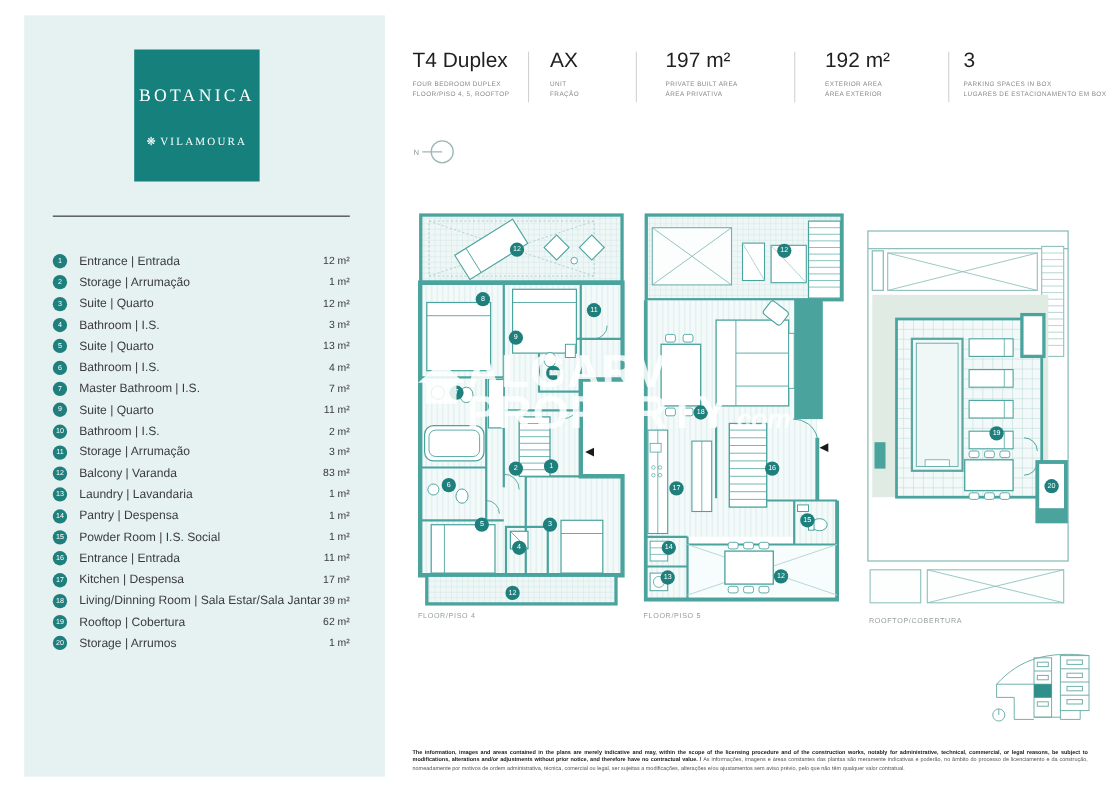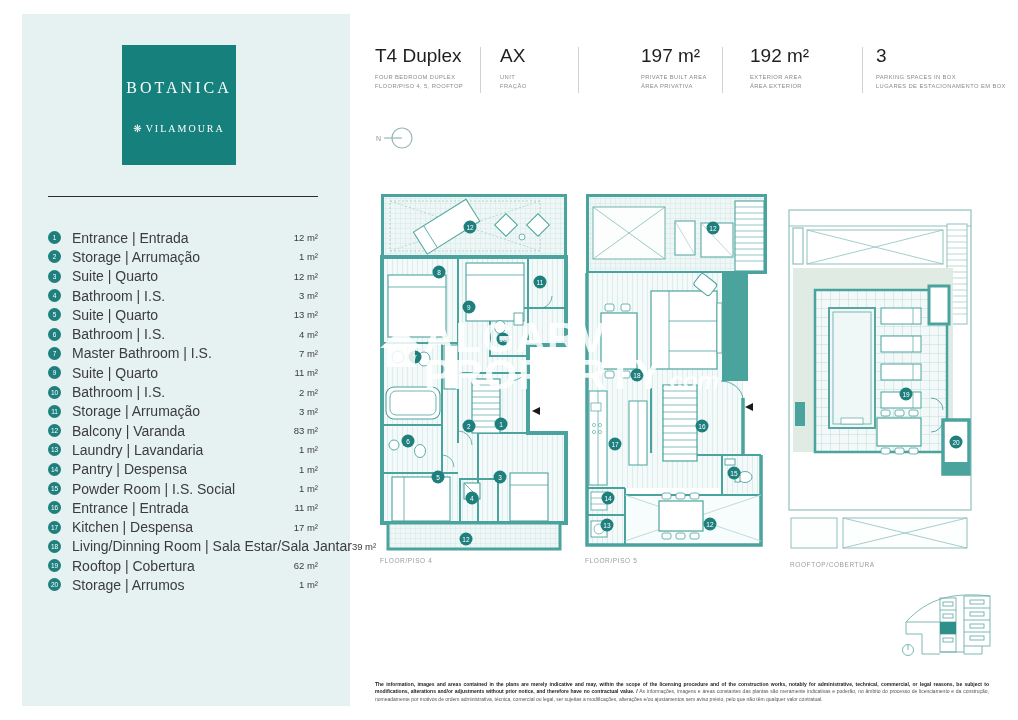--- a/index.html
+++ b/index.html
@@ -12,21 +12,21 @@
           display:flex; flex-direction:column; align-items:center; justify-content:center; }
   .brand-name { color:#fff; font-family:"Liberation Serif", serif; font-size:16px; letter-spacing:3px; margin-top:3px; }
   .brand-loc  { color:#fff; font-family:"Liberation Serif", serif; font-size:10px; letter-spacing:2px; margin-top:26px; }
   .brand-loc .fl { font-size:10px; margin-right:2px; }
   .rule { position:absolute; left:26px; top:182px; width:270px; height:1px; background:#2c2c2c; }
 
   .legend { position:absolute; left:26px; top:214px; width:270px; }
   .legend-row { display:flex; align-items:center; height:19.3px; }
   .legend-num { width:13px; height:13px; border-radius:50%; background:#1e7f7c; color:#fff;
                 font-size:6.5px; display:flex; align-items:center; justify-content:center; flex:none; margin-right:11px; }
-  .legend-label { flex:1; font-size:14px; color:#3c3c3c; white-space:nowrap; }
+  .legend-label { flex:1; font-size:11px; color:#3c3c3c; white-space:nowrap; }
   .legend-area  { font-size:9.5px; color:#3c3c3c; white-space:nowrap; }
 
   
   .hcol { position:absolute; top:45px; }
   .hval { font-size:19px; color:#1f1f1f; font-weight:400; }
   .hsub { margin-top:6px; font-size:5.8px; color:#8b8b8b; letter-spacing:.4px; line-height:1.6; }
   .hdiv { position:absolute; top:47px; width:1px; height:46px; background:#d2d2d2; }
 
   .north { position:absolute; left:374px; top:126px; width:46px; height:26px; }
 
@@ -194,21 +194,21 @@
   </div>
   <div class="hdiv" style="left:480px;"></div>
   <div class="hcol" style="left:500px;">
     <div class="hval">AX</div>
     <div class="hsub">
         <div>UNIT</div>
         <div>FRAÇÃO</div>
       </div>
   </div>
   <div class="hdiv" style="left:578px;"></div>
-  <div class="hcol" style="left:605px;margin-left:36px;">
+  <div class="hcol" style="left:605px;">
     <div class="hval">197 m²</div>
     <div class="hsub">
         <div>PRIVATE BUILT AREA</div>
         <div>ÁREA PRIVATIVA</div>
       </div>
   </div>
   <div class="hdiv" style="left:722px;"></div>
   <div class="hcol" style="left:750px;">
     <div class="hval">192 m²</div>
     <div class="hsub">

